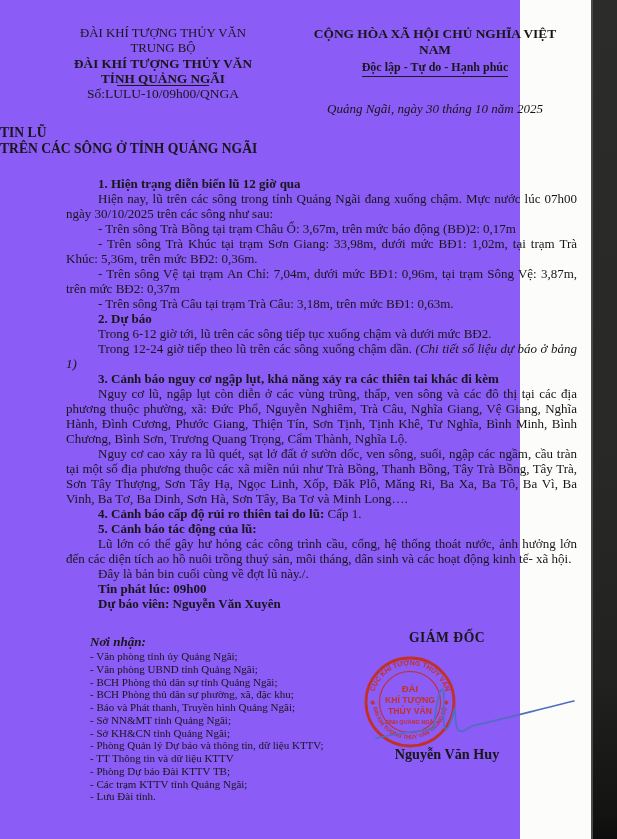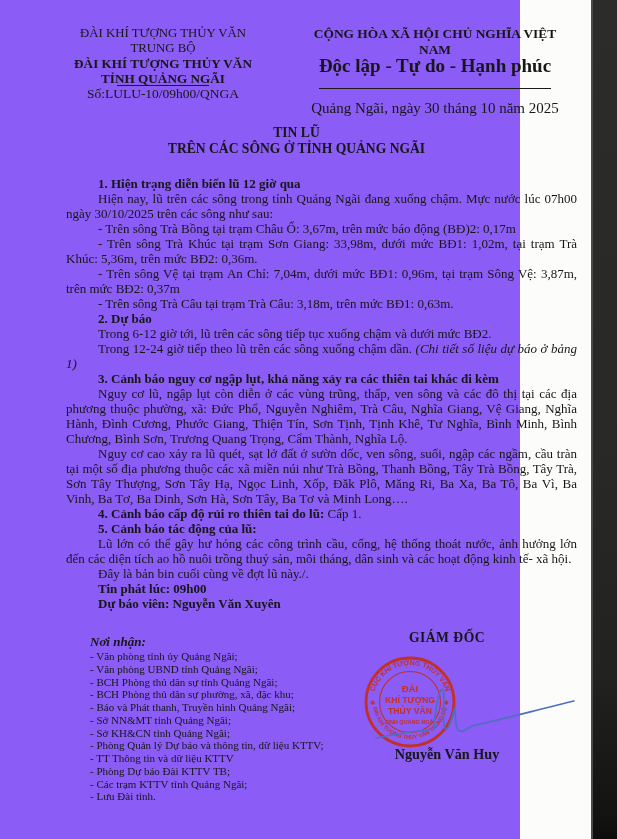--- a/index.html
+++ b/index.html
@@ -15,25 +15,25 @@
     border-left:2px solid #4a4a47;}
   
   .hdr-left{position:absolute;left:48px;top:26px;width:230px;text-align:center;line-height:15px;}
   .hdr-left .r{font-size:12.8px;}
   .hdr-left .b{font-size:13.2px;font-weight:bold;}
   .pu{position:relative;display:inline-block;padding:0 2px;}
   .pu::after{content:"";position:absolute;left:14%;right:14%;bottom:0;border-bottom:1.3px solid #1a1a1a;}
   .doc-no{font-size:13.5px;margin-top:0;}
   .hdr-right{position:absolute;left:305px;top:26px;width:260px;text-align:center;line-height:16px;}
   .hdr-right .l1{font-size:13.4px;font-weight:bold;}
-  .hdr-right .l2{font-size:19px;font-weight:bold;display:inline-block;
-    border-bottom:1.3px solid #1a1a1a;padding-bottom:14px;}
-  .hdr-right .date{font-size:15px;margin-top:11px;}
+  .hdr-right .l2{font-size:12px;font-weight:bold;display:inline-block;
+    border-bottom:1.3px solid #1a1a1a;padding-bottom:1px;}
+  .hdr-right .date{font-size:13px;font-style:italic;margin-top:24px;}
   
-  .doc-title{position:absolute;left:0;top:125px;width:593px;text-align:center;line-height:16px;}
+  .doc-title{position:absolute;left:0;top:125px;width:593px;text-align:left;line-height:16px;}
   .doc-title div{font-size:13.6px;font-weight:bold;}
   
   .body-text{position:absolute;left:66px;top:176px;width:511px;
     font-size:13px;line-height:15px;text-align:justify;}
   .body-text p{margin:0;}
   .ind{text-indent:32px;}
   .hd{font-weight:bold;text-align:left;}
   
   .noi-nhan{position:absolute;left:90px;top:634px;font-size:13px;font-weight:bold;font-style:italic;}
   .recipients{position:absolute;left:90px;top:650px;font-size:11px;line-height:12.75px;}

